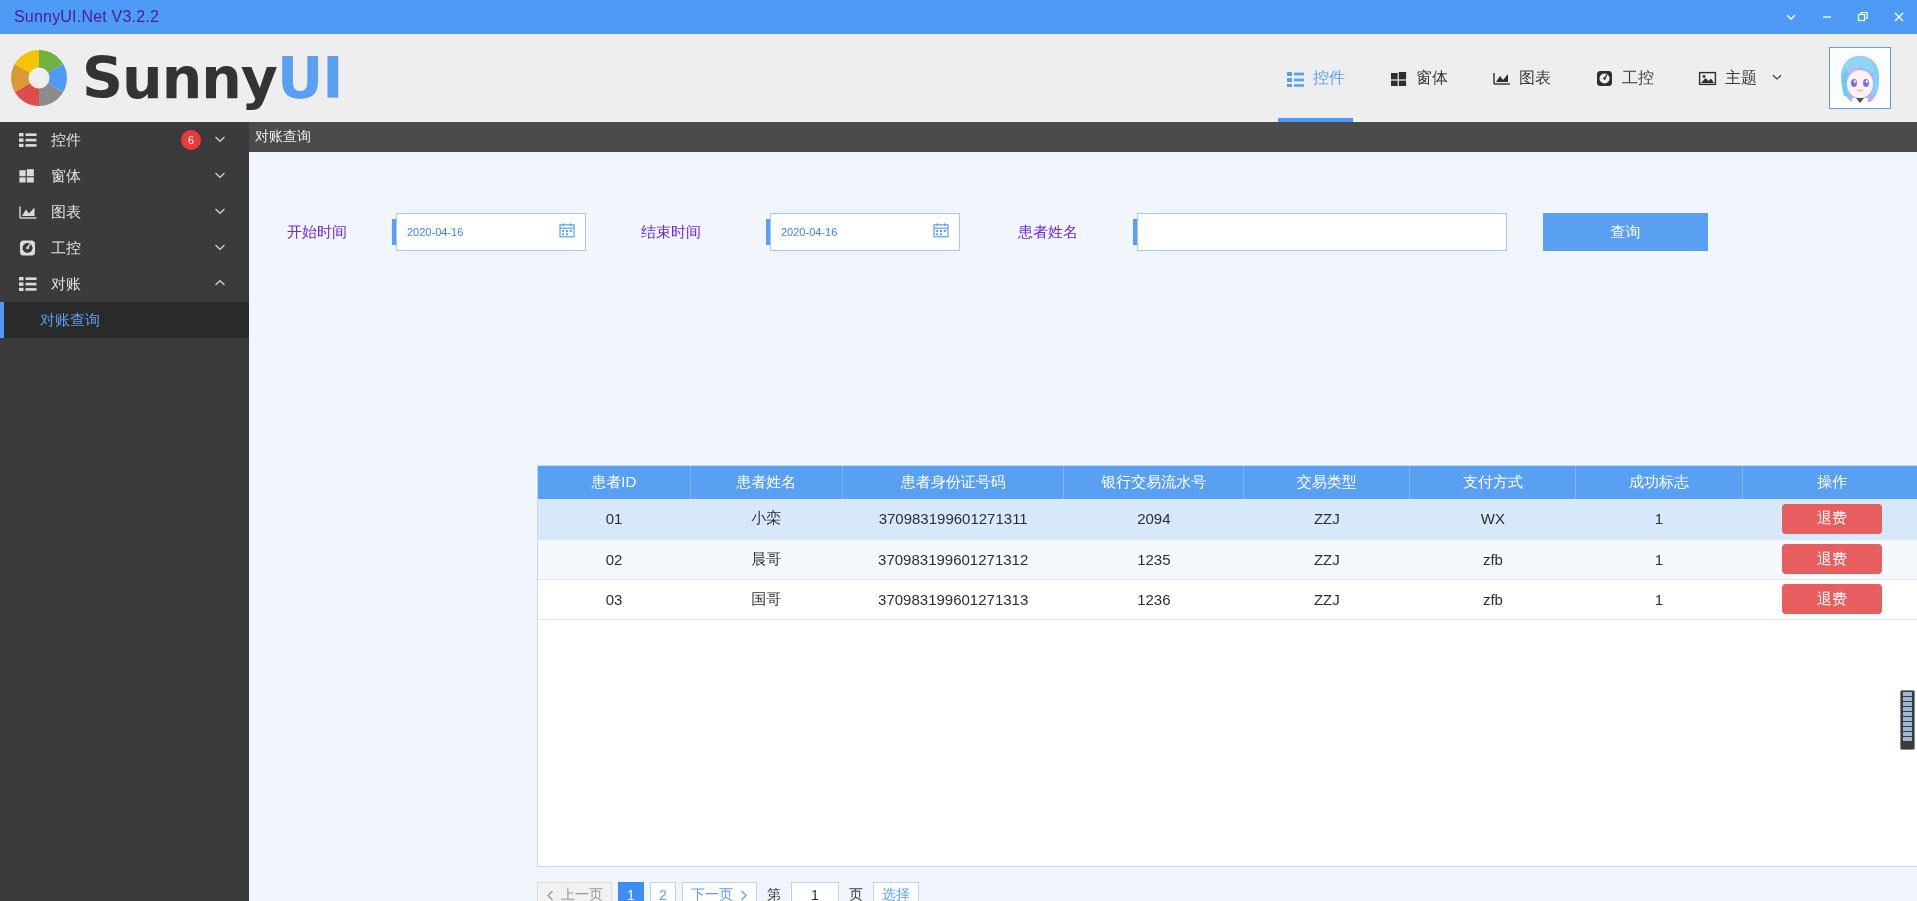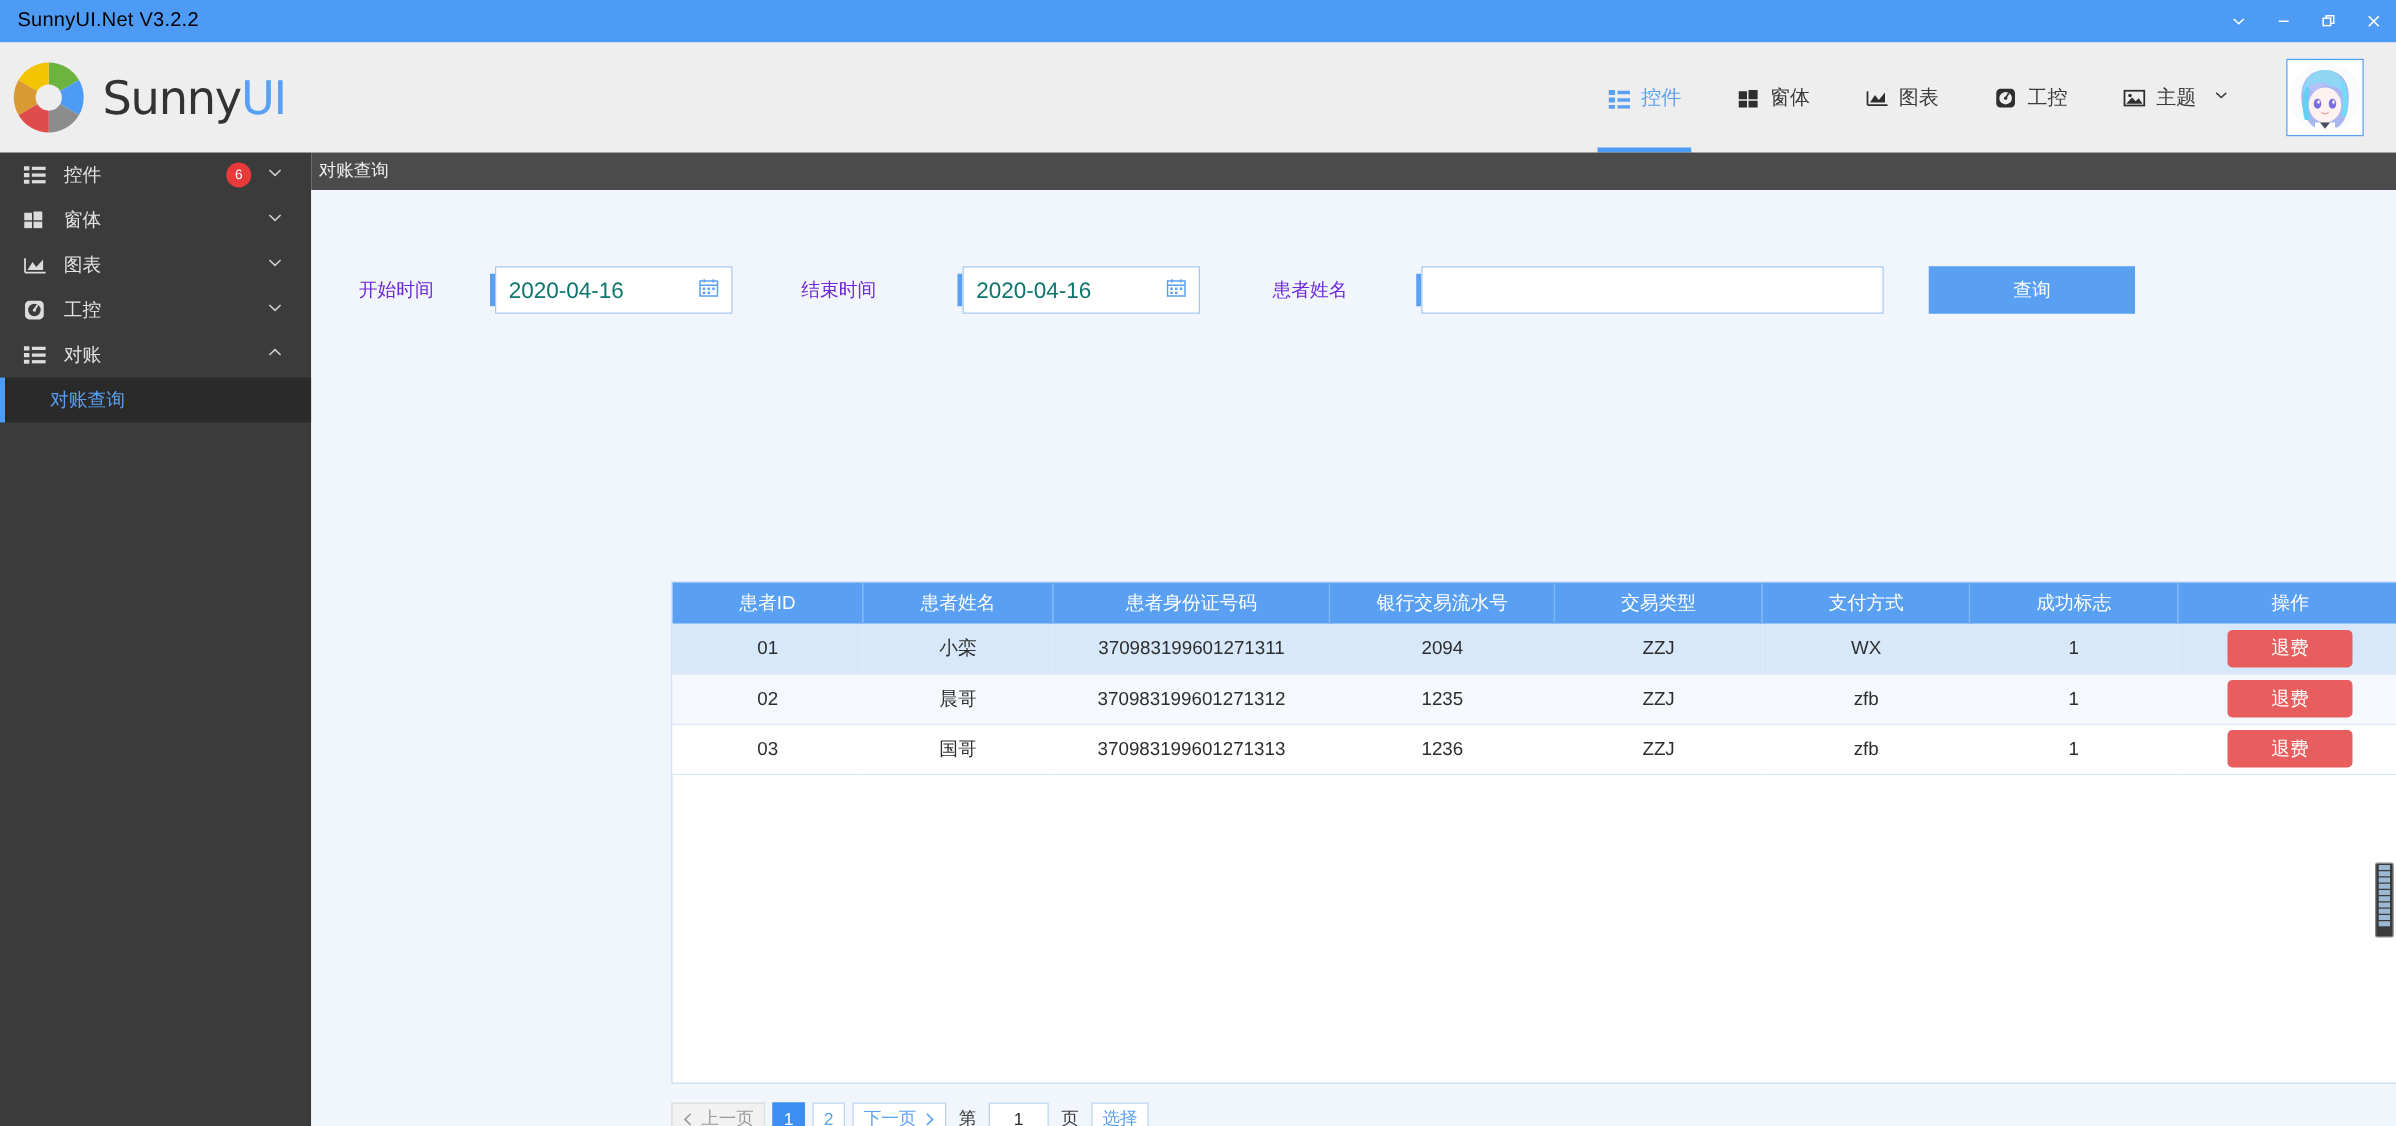--- a/index.html
+++ b/index.html
@@ -8,38 +8,38 @@
     font-family: "Liberation Sans", "DejaVu Sans", sans-serif;
     background: #ffffff; overflow: hidden;
   }
 
   
   .titlebar {
     position: absolute; left: 0; top: 0; width: 1917px; height: 34px;
     background: #4d9bf5; display: flex; align-items: center;
   }
   .titlebar-text {
-    color: #000000; font-size: 16px; margin-left: 14px; letter-spacing: .2px;
+    color: #4c1d95; font-size: 16px; margin-left: 14px; letter-spacing: .2px;
   }
   .win-ctrls { margin-left: auto; display: flex; height: 34px; }
   .win-btn {
     width: 36px; height: 34px; display: flex; align-items: center; justify-content: center;
     color: #ffffff;
   }
   .win-btn svg { display: block; }
 
   
   .header {
     position: absolute; left: 0; top: 34px; width: 1917px; height: 88px;
     background: #eeeeee; display: flex; align-items: center;
   }
   .logo-wrap { display: flex; align-items: center; margin-left: 8px; }
   .logo-mark { width: 62px; height: 62px; position: relative; }
   .logo-text {
-    margin-left: 12px; font-size: 37px; font-weight: 400; letter-spacing: -1px;
+    margin-left: 12px; font-size: 57px; font-weight: 700; letter-spacing: -1px;
     font-family: "DejaVu Sans", sans-serif;
   }
   .logo-text .dark { color: #333333; }
   .logo-text .blue { color: #5aa0f2; }
 
   .topnav { margin-left: auto; display: flex; align-items: flex-end; height: 88px; padding-bottom: 0; }
   .nav-item {
     display: flex; align-items: center; gap: 8px;
     height: 88px; padding: 0 22px; color: #3b3b3b; font-size: 16px;
     position: relative; justify-content: center;
@@ -104,21 +104,21 @@
   .filterbar {
     position: absolute; left: 38px; top: 50px; width: 1632px; height: 60px;
     display: flex; align-items: center;
   }
   .f-label { font-size: 15px; color: #6d28d9; }
   .f-accent { width: 4px; height: 26px; background: #5aa0f2; }
   .f-input {
     height: 38px; border: 1px solid #a8c8ef; background: #ffffff;
     display: flex; align-items: center; padding: 0 10px;
   }
-  .f-input .val { font-size: 18px; color: #0f766e; }
+  .f-input .val { font-size: 11px; color: #3b82f6; }
   .cal-ico { margin-left: auto; }
   .qbtn {
     width: 165px; height: 38px; background: #5aa0f2; color: #ffffff;
     font-size: 15px; display: flex; align-items: center; justify-content: center;
   }
 
   
   .tablewrap {
     position: absolute; left: 288px; top: 313px; width: 1386px; height: 402px;
     border: 1px solid #c6d9ef; background: #ffffff;

